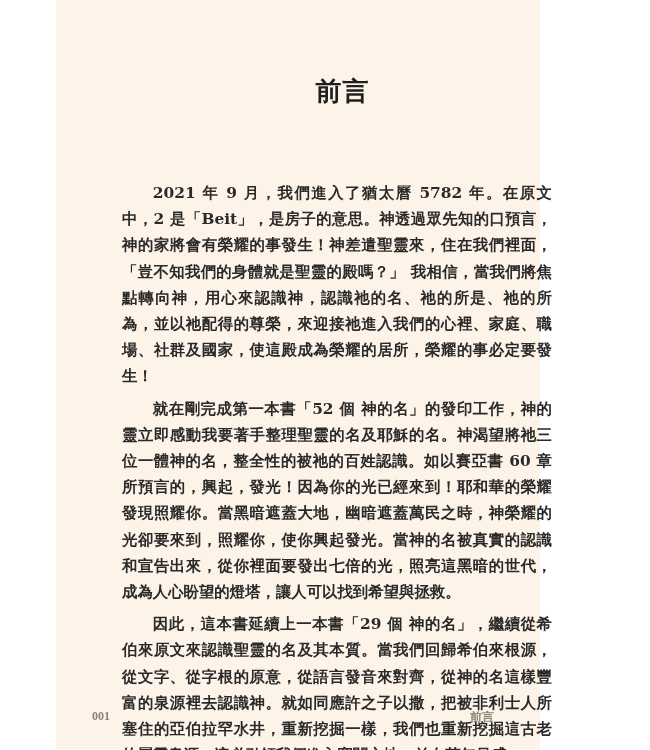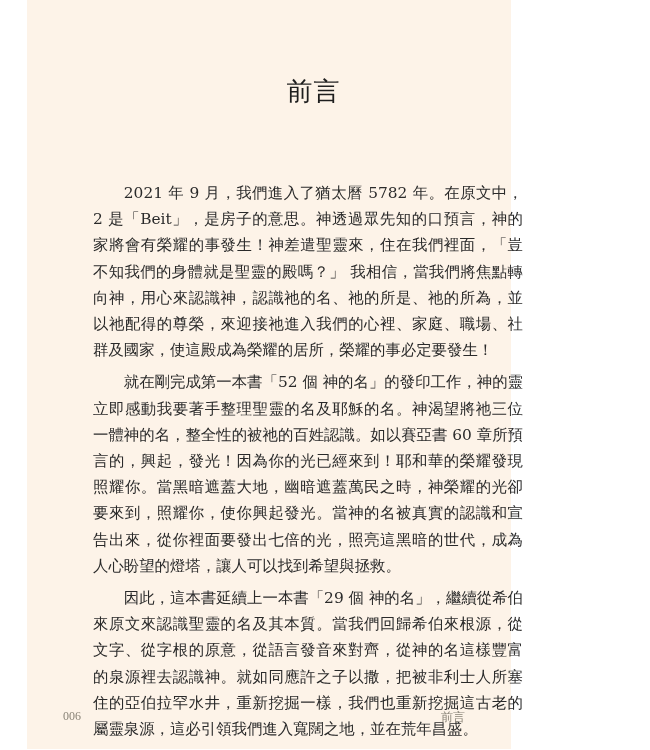--- a/index.html
+++ b/index.html
@@ -8,25 +8,26 @@
       background: #ffffff;
     }
     body {
       width: 650px;
       height: 750px;
       position: relative;
       overflow: hidden;
     }
     .page {
       position: absolute;
-      left: 27px;
+      left: 56px;
       top: 0;
       width: 484px;
       height: 749px;
       background: #fdf3e8;
+      font-weight: bold;
     }
     .title {
       position: absolute;
       left: 0;
       width: 573px;
       top: 74px;
       text-align: center;
       font-family: "DejaVu Serif", "Liberation Serif", serif;
       font-size: 26px;
       line-height: 34px;
@@ -64,15 +65,15 @@
 
 <div class="page">
   <div class="title">前言</div>
 
   <div class="body-text">
     <p class="para">2021 年 9 月，我們進入了猶太曆 5782 年。在原文中，2 是「Beit」，是房子的意思。神透過眾先知的口預言，神的家將會有榮耀的事發生！神差遣聖靈來，住在我們裡面，「豈不知我們的身體就是聖靈的殿嗎？」 我相信，當我們將焦點轉向神，用心來認識神，認識祂的名、祂的所是、祂的所為，並以祂配得的尊榮，來迎接祂進入我們的心裡、家庭、職場、社群及國家，使這殿成為榮耀的居所，榮耀的事必定要發生！</p>
     <p class="para">就在剛完成第一本書「52 個 神的名」的發印工作，神的靈立即感動我要著手整理聖靈的名及耶穌的名。神渴望將祂三位一體神的名，整全性的被祂的百姓認識。如以賽亞書 60 章所預言的，興起，發光！因為你的光已經來到！耶和華的榮耀發現照耀你。當黑暗遮蓋大地，幽暗遮蓋萬民之時，神榮耀的光卻要來到，照耀你，使你興起發光。當神的名被真實的認識和宣告出來，從你裡面要發出七倍的光，照亮這黑暗的世代，成為人心盼望的燈塔，讓人可以找到希望與拯救。</p>
     <p class="para">因此，這本書延續上一本書「29 個 神的名」，繼續從希伯來原文來認識聖靈的名及其本質。當我們回歸希伯來根源，從文字、從字根的原意，從語言發音來對齊，從神的名這樣豐富的泉源裡去認識神。就如同應許之子以撒，把被非利士人所塞住的亞伯拉罕水井，重新挖掘一樣，我們也重新挖掘這古老的屬靈泉源，這必引領我們進入寬闊之地，並在荒年昌盛。</p>
   </div>
 
-  <div class="footer-left">006</div>
+  <div class="footer-left">001</div>
   <div class="footer-right">前言</div>
 </div>
 
 </body></html>

